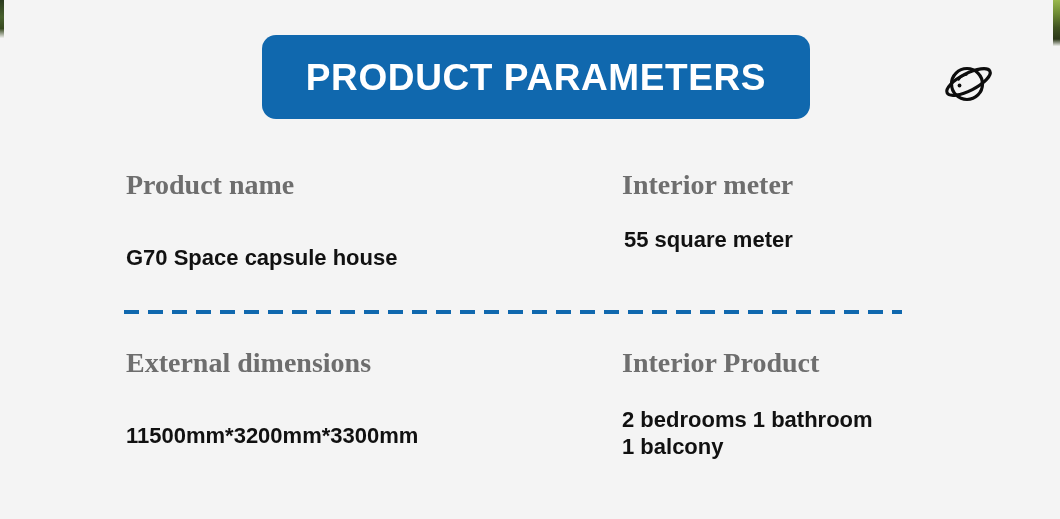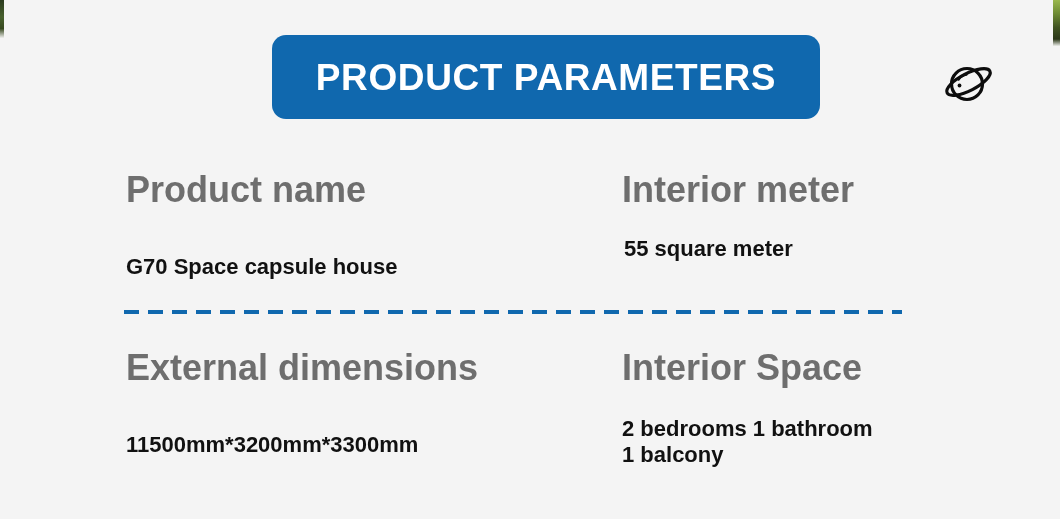--- a/index.html
+++ b/index.html
@@ -44,21 +44,20 @@
     position: absolute;
     left: 262px;
     top: 35px;
     width: 548px;
     height: 84px;
     background: #1068ae;
     border-radius: 14px;
     display: flex;
     align-items: center;
     justify-content: center;
-    margin-left: 10px;
   }
   #banner-title {
     color: #ffffff;
     font-size: 37px;
     font-weight: bold;
     letter-spacing: 0.6px;
     line-height: 1;
     white-space: nowrap;
   }
 
@@ -75,24 +74,25 @@
     width: 54px;
     height: 54px;
   }
 
   
   .spec-cell {
     position: absolute;
   }
   .spec-label {
     color: #6e6e6e;
-    font-size: 36px;
+    font-size: 28px;
     font-weight: bold;
     line-height: 1.1;
     white-space: nowrap;
+    font-family: Liberation Serif, serif;
   }
   .spec-value {
     color: #111111;
     font-size: 22px;
     font-weight: bold;
     line-height: 1.22;
     white-space: nowrap;
   }
 
   #cell-product-name   { left: 126px; top: 170px; }
@@ -153,20 +153,20 @@
   </div>
 
   <div id="divider"></div>
 
   <div class="spec-cell" id="cell-external-dims">
     <div class="spec-label">External dimensions</div>
     <div class="spec-value">11500mm*3200mm*3300mm</div>
   </div>
 
   <div class="spec-cell" id="cell-interior-layout">
-    <div class="spec-label">Interior Space</div>
+    <div class="spec-label">Interior Product</div>
     <div class="spec-value">
       <div>2 bedrooms 1 bathroom</div>
       <div>1 balcony</div>
     </div>
   </div>
 
 </div>
 
 </body></html>

